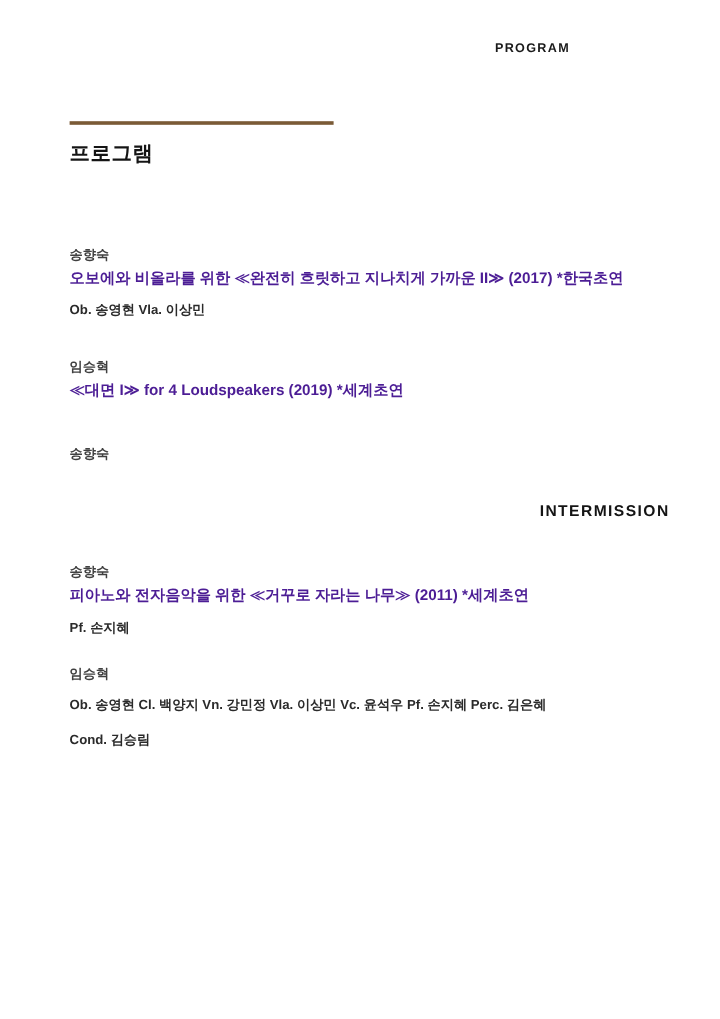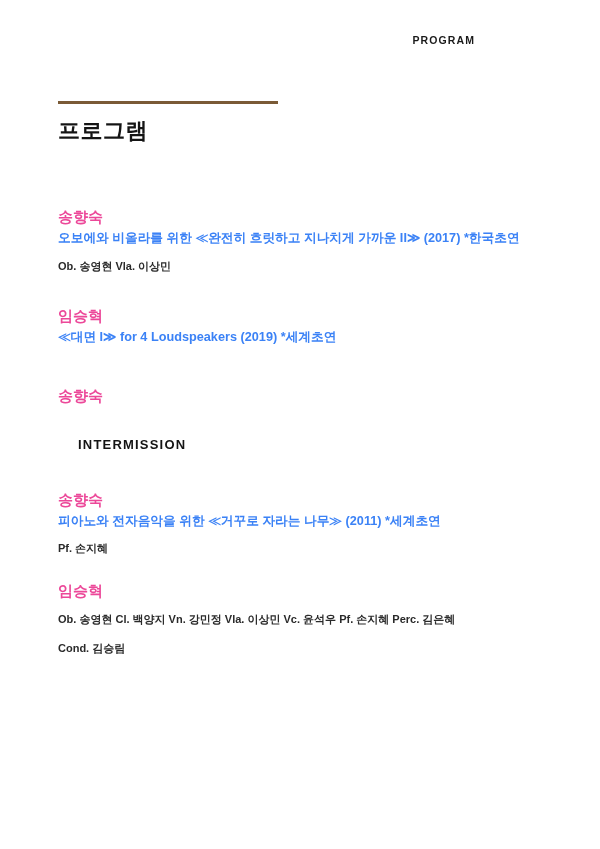--- a/index.html
+++ b/index.html
@@ -35,61 +35,61 @@
     left: 58px;
     top: 101px;
     width: 220px;
     height: 3px;
     background: #7a5a36;
   }
   .section-title {
     position: absolute;
     left: 58px;
     top: 116px;
-    font-size: 22px;
+    font-size: 17px;
     font-weight: bold;
     letter-spacing: 0.5px;
     color: #141414;
   }
   .content {
     position: absolute;
     left: 58px;
     top: 205px;
     width: 500px;
   }
   .piece {
     margin-bottom: 0;
   }
   .composer {
-    font-size: 15px;
+    font-size: 11px;
     font-weight: bold;
-    color: #ec4899;
+    color: #404040;
     line-height: 1.55;
     margin: 0;
   }
   .work {
     font-size: 12.7px;
     font-weight: bold;
-    color: #3b82f6;
+    color: #4c1d95;
     line-height: 1.6;
     margin: 0;
     white-space: nowrap;
   }
   .performers {
     font-size: 11px;
     font-weight: bold;
     color: #2a2a2a;
     line-height: 1.5;
     margin: 9px 0 0 0;
   }
   .gap-lg { height: 36px; }
   .gap-md { height: 30px; }
   .gap-sm { height: 22px; }
   .intermission {
-    text-align: left;
+    text-align: right;
     font-size: 13px;
     font-weight: bold;
     letter-spacing: 1.2px;
     color: #141414;
     margin: 0;
     padding-left: 20px;
   }
 </style>
 </head>
 <body>

